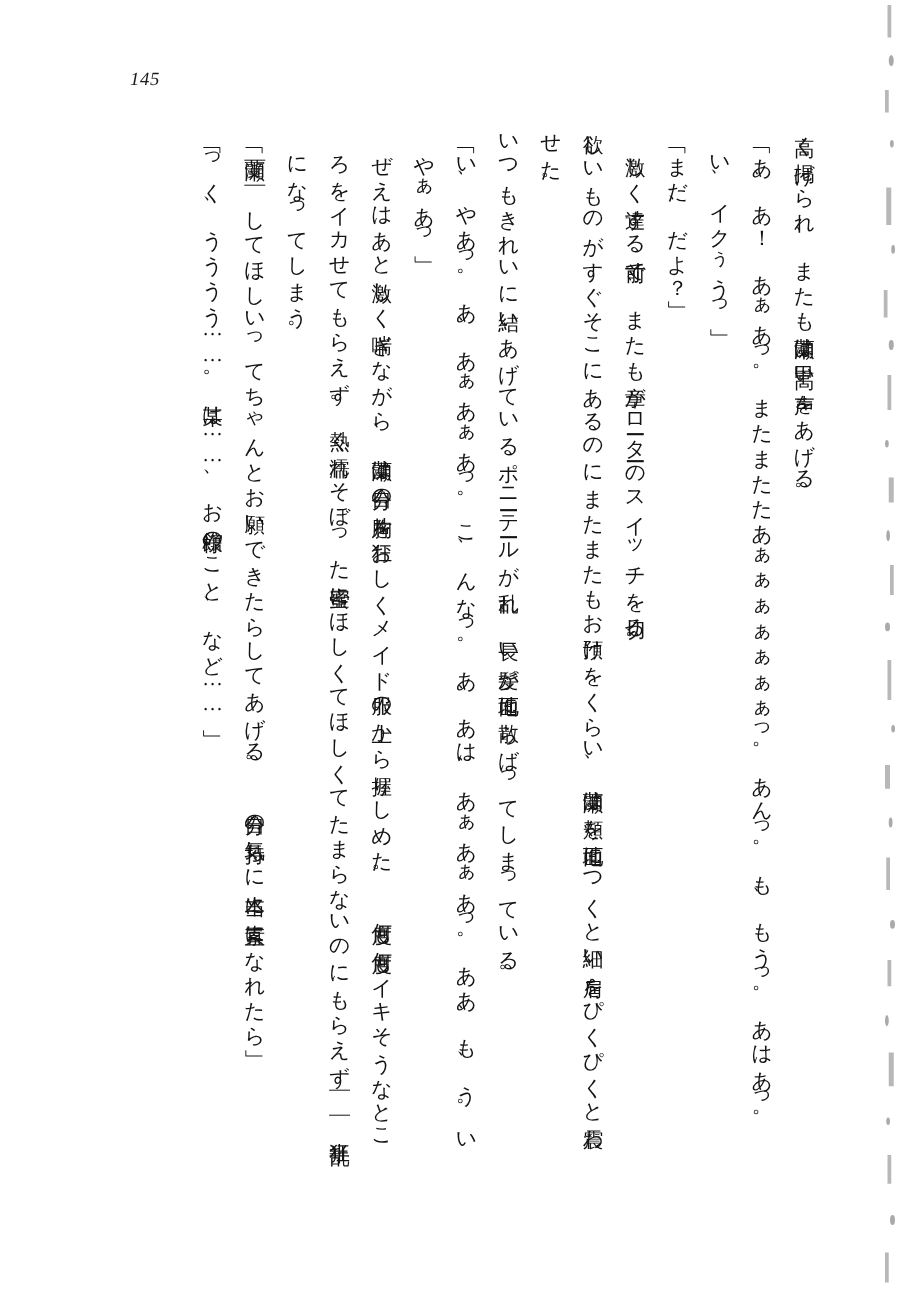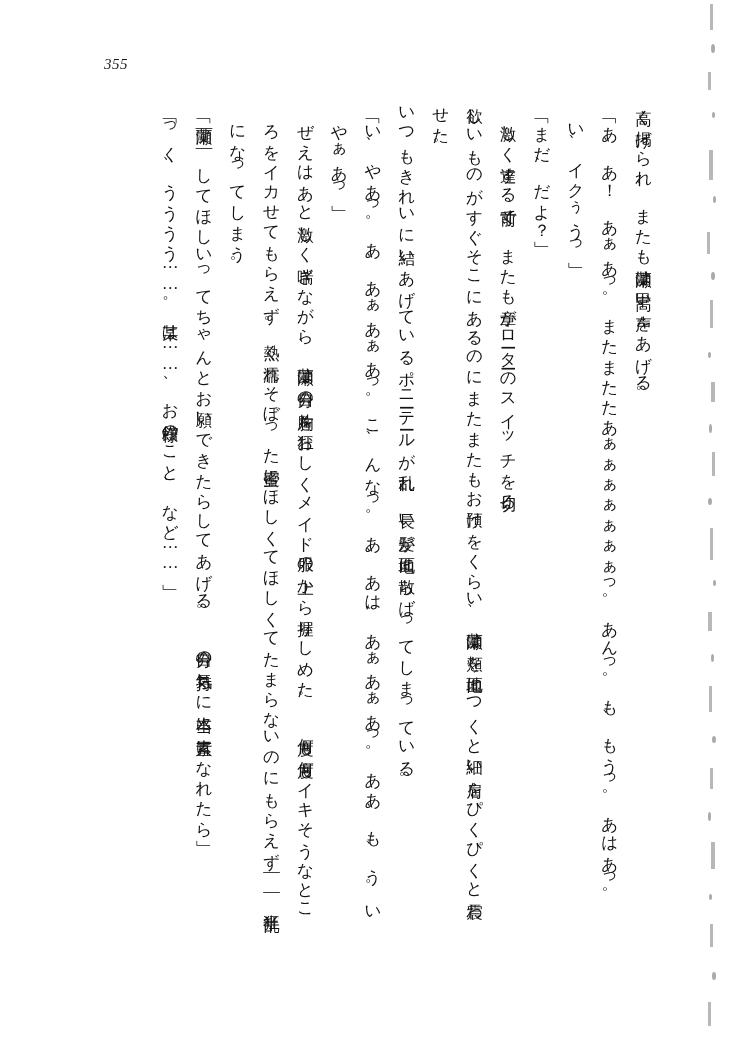--- a/index.html
+++ b/index.html
@@ -73,21 +73,21 @@
     position: absolute;
     background: #9a9a9a;
     opacity: .7;
   }
 </style>
 </head>
 <body>
 
 <div class="page">
 
-  <div class="page-number">355</div>
+  <div class="page-number">145</div>
 
   <div class="text-block">
     <p>高く掲げられ、またも蘭瀬は甲高い声をあげる。</p>
     <p class="indent">「あ、あ！　あぁあっ。またまたたあぁぁぁぁぁぁぁっ。あんっ。も、もうっ。あはあっ。い、イクぅうっ」</p>
     <p class="indent">「まだ、だよ？」</p>
     <p class="indent">激しく達する寸前で、またも章がローターのスイッチを切る。</p>
     <p>欲しいものがすぐそこにあるのにまたまたもお預けをくらい、蘭瀬は頬を地面につくと細い肩をぴくぴくと震わせた。</p>
     <p>いつもきれいに結いあげているポニーテールが乱れ、長い髪が地面に散らばってしまっている。</p>
     <p class="indent">「い、やあっ。あ、あぁあぁあっ。こ、んなっ。あ、あは、あぁあぁあっ。ああ、も、う。いやぁあっ」</p>
     <p class="indent">ぜえはあと激しく喘ぎながら、蘭瀬は自分の片胸を狂おしくメイド服の上から握りしめた。　何度も何度もイキそうなところをイカせてもらえず。熱く濡れそぼった蜜壺にほしくてほしくてたまらないのにもらえず——半狂乱になってしまう。</p>

